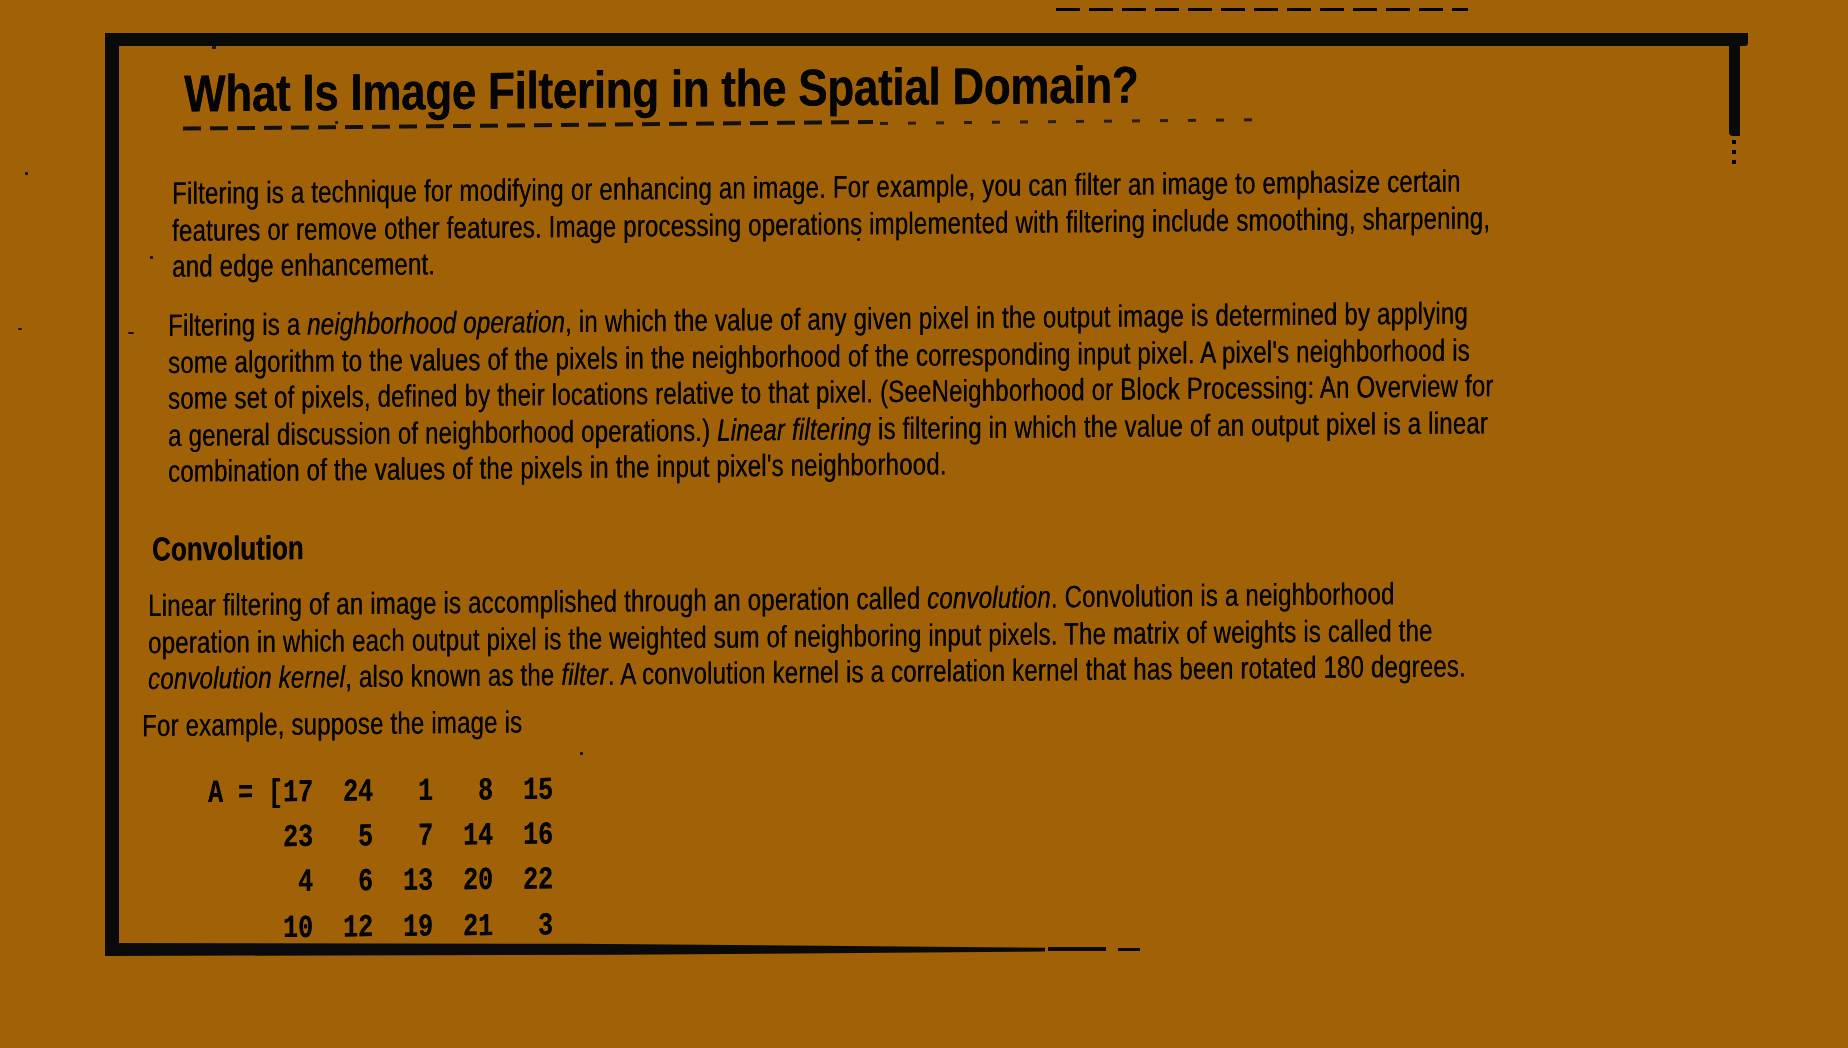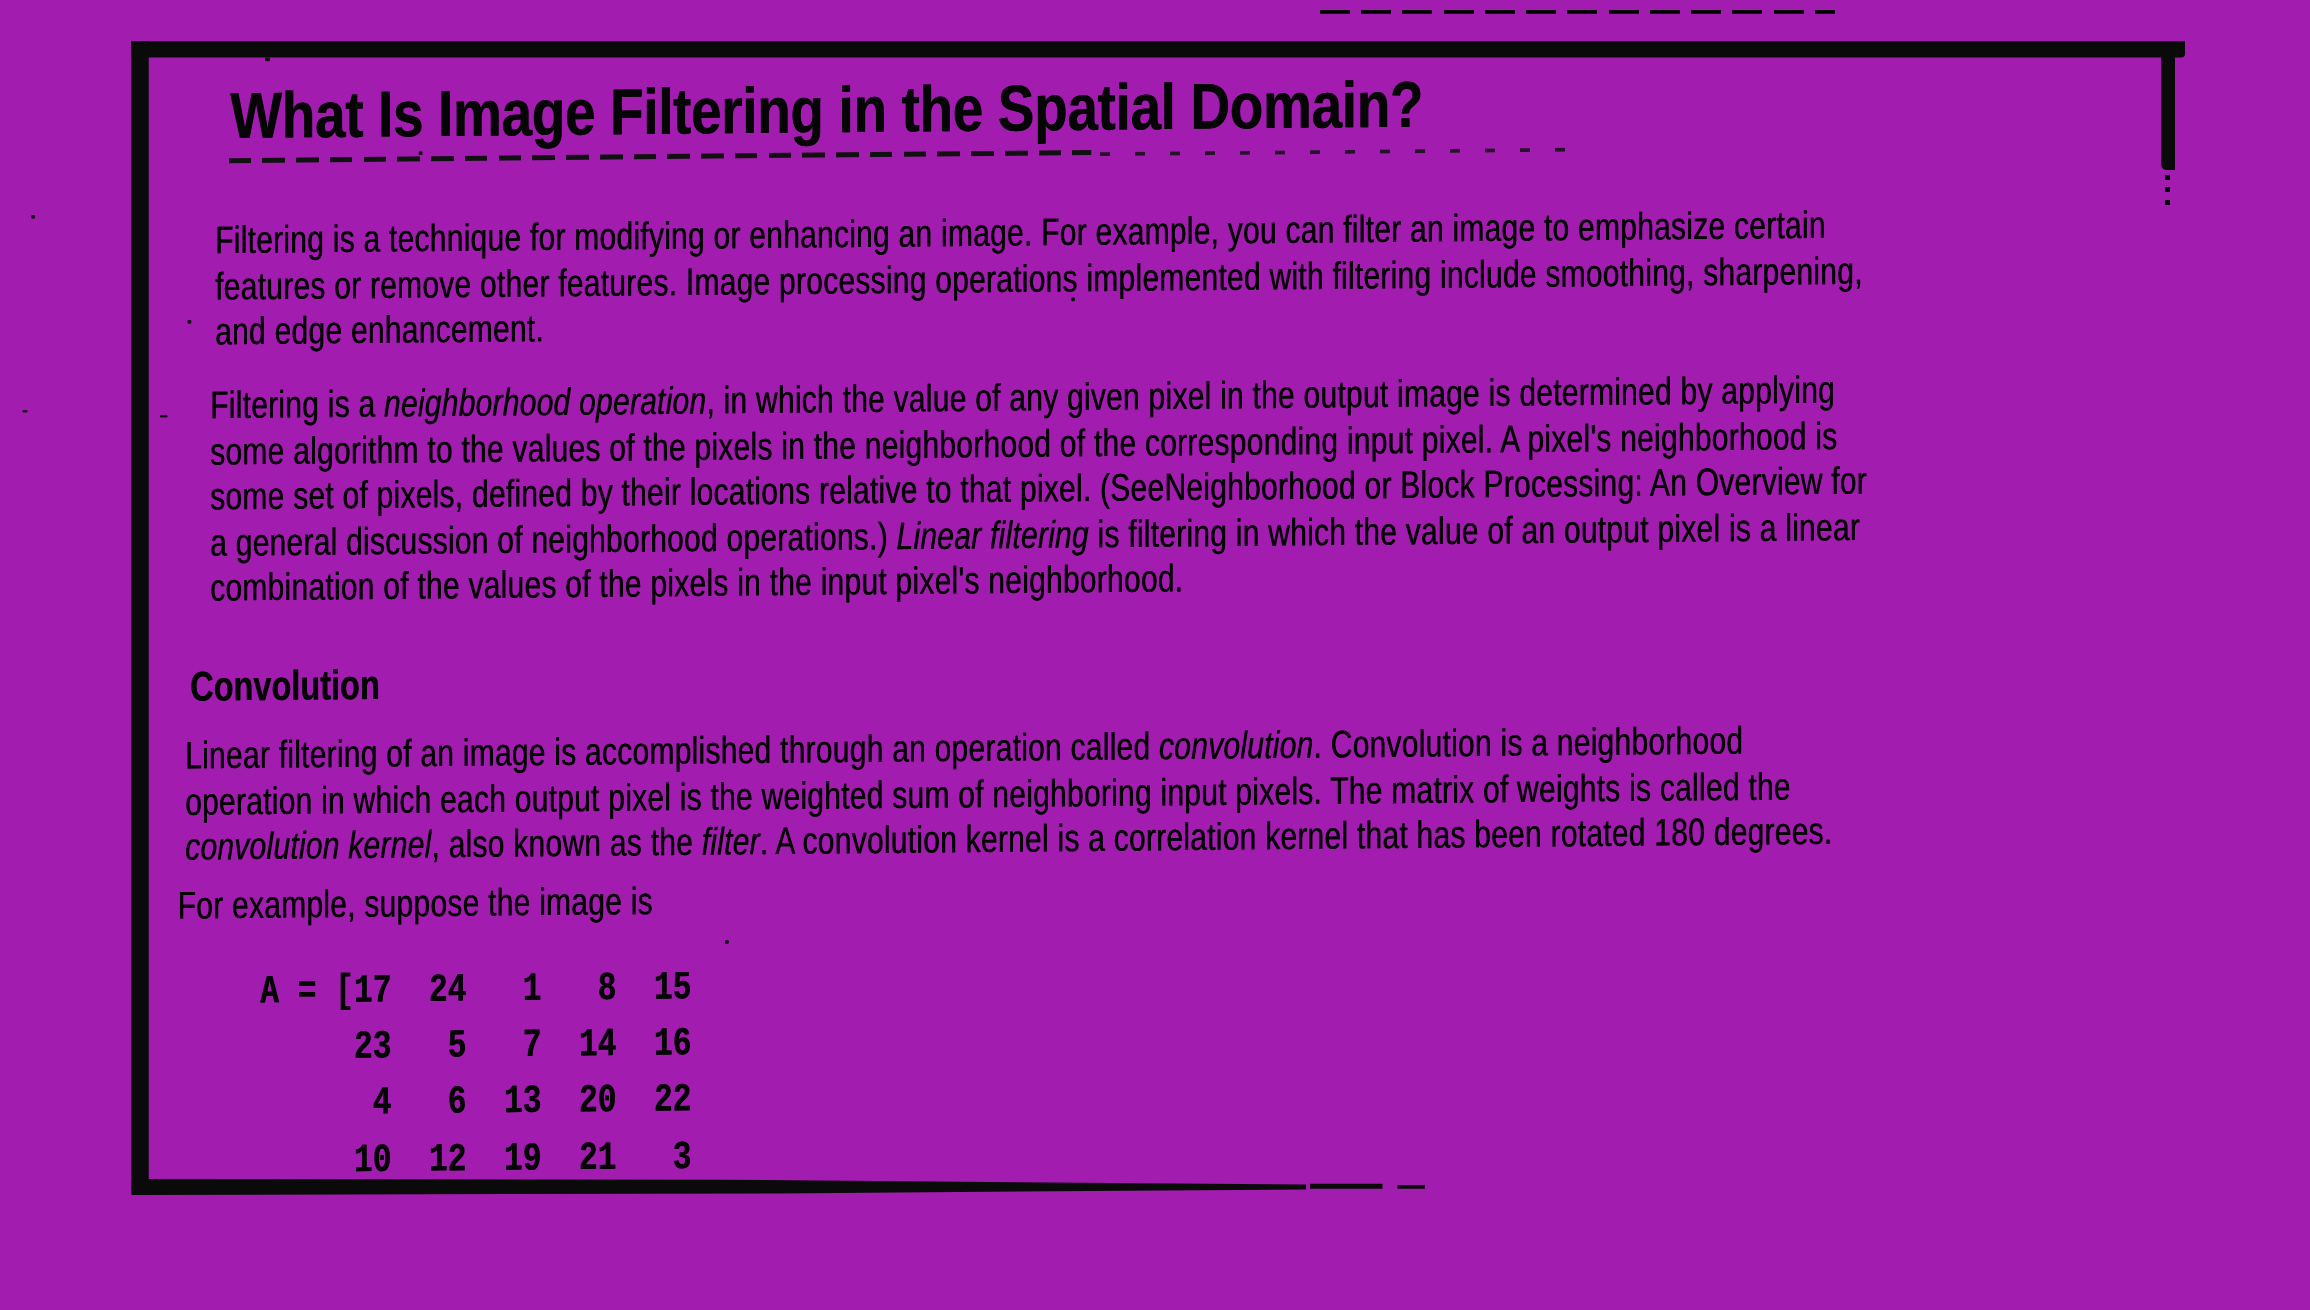--- a/index.html
+++ b/index.html
@@ -7,21 +7,21 @@
     padding: 0;
     width: 1848px;
     height: 1048px;
     background: #ffffff;
     overflow: hidden;
   }
   .scan-root {
     position: relative;
     width: 1848px;
     height: 1048px;
-    background: #a21caf;
+    background: #a16207;
     color: #000;
   }
   
   .frame { position: absolute; background: #0a0a0a; }
   .b-left   { left: 105px; top: 33px;  width: 14px;  height: 922px; }
   .b-top    { left: 105px; top: 33px;  width: 1643px; height: 13px; border-bottom-right-radius: 3px; }
   .b-right  { left: 1729px; top: 40px; width: 11px;  height: 96px; border-bottom-left-radius: 4px; }
   .b-right-dots {
     left: 1732px; top: 140px; width: 4px; height: 28px; background: transparent;
     background-image: repeating-linear-gradient(180deg, #000 0 4px, transparent 4px 10px);

